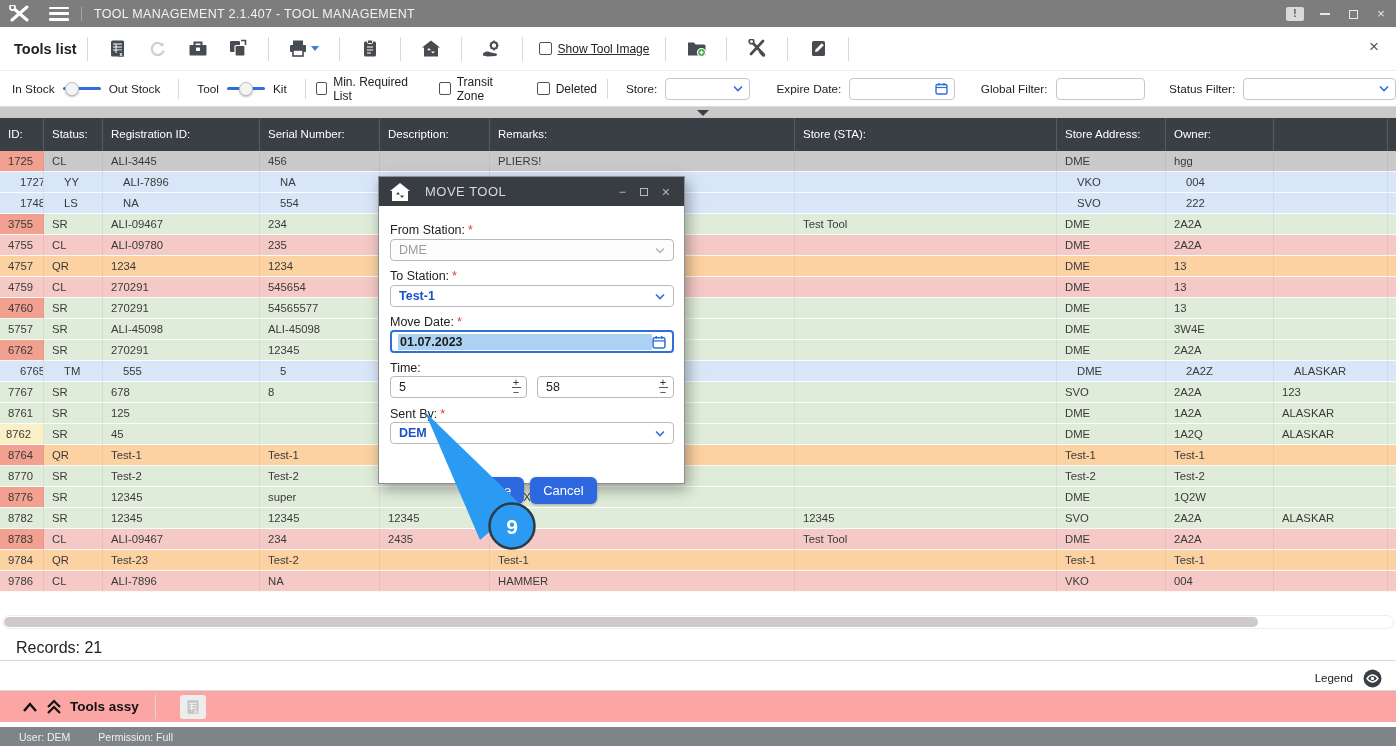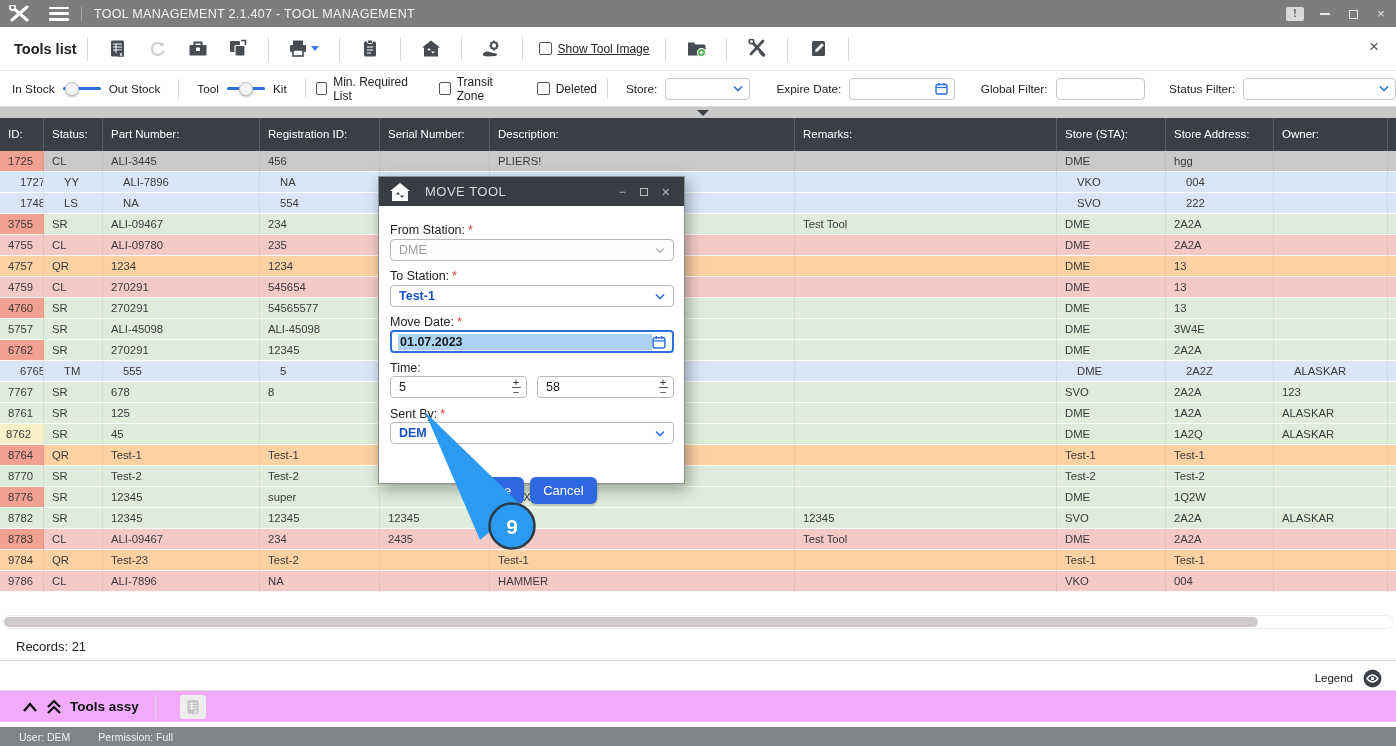--- a/index.html
+++ b/index.html
@@ -63,26 +63,26 @@
   .tone-blue .tcell     { background:var(--row-blue,#d8e6f8);padding-left:20px; }
   .tone-green .tcell    { background:var(--row-green,#dfecd9); }
   .tone-pink .tcell     { background:var(--row-pink,#f5c9c6); }
   .tone-orange .tcell   { background:var(--row-orange,#fcd2a2); }
   .tcell.id-red    { background:var(--id-red,#f2a090) !important; }
   .tcell.id-yellow { background:var(--id-yellow,#faf0c8) !important;padding-left:6px; }
   
   .hscroll { position:absolute; left:2px; top:615px; width:1392px; height:14px; background:#fff;
     border:1px solid #eee; border-radius:7px; }
   .hthumb { position:absolute; left:1px; top:1px; width:1254px; height:10px; background:#cfc9c9; border-radius:6px; cursor:grab;}
-  .records { position:absolute; left:16px; top:639px; font-size:13px; color:#222; }
+  .records { position:absolute; left:16px; top:639px; font-size:16px; color:#222; }
   .hline1 { position:absolute; left:0; top:660px; width:1396px; height:1px; background:#d8d8d8; }
   .legendbar { position:absolute; right:14px; top:666px; height:24px; display:flex; align-items:center; gap:10px;}
   .legendtxt { font-size:11.5px; color:#222; }
   .hline2 { position:absolute; left:0; top:690px; width:1396px; height:1px; background:#d8d8d8; }
-  .assybar { position:absolute; left:0; top:691px; width:1396px; height:31px; background:#f0abfc; display:flex; align-items:center;}
+  .assybar { position:absolute; left:0; top:691px; width:1396px; height:31px; background:#fca5a5; display:flex; align-items:center;}
   .assytitle { font-size:13.5px; font-weight:bold; color:#111; margin-left:8px; }
   .disabled-btn { width:26px; height:24px; background:#ededed; border-radius:3px; display:flex; align-items:center; justify-content:center; margin-left:14px;}
   .statusbar { position:absolute; left:0; top:727px; width:1396px; height:19px; background:var(--statusbar,#7f8487);
     display:flex; align-items:center; color:#f0f0f0; font-size:10.5px; gap:28px; padding-left:19px;}
   
   .dialog { position:absolute; left:378px; top:176px; width:307px; height:308px; background:#fff;
     border:1px solid #8f8f8f; box-shadow:3px 5px 14px rgba(0,0,0,.35); z-index:50; }
   .dtitle { height:29px; background:var(--dlgtitle,#383d43); display:flex; align-items:center; }
   .dtitle .dicon { margin-left:10px; }
   .dtitle .dtxt { color:#d9d9d9; font-size:13px; letter-spacing:.5px; margin-left:14px; flex:1;}
@@ -295,21 +295,20 @@
   </div>
 
   <div class="splitter">
       <div class="tri"></div>
     </div>
 
   <div class="tablewrap">
     <div class="thead">
         <div class="thcell">ID:</div>
         <div class="thcell">Status:</div>
-        <div class="thcell">Part Number:</div>
         <div class="thcell">Registration ID:</div>
         <div class="thcell">Serial Number:</div>
         <div class="thcell">Description:</div>
         <div class="thcell">Remarks:</div>
         <div class="thcell">Store (STA):</div>
         <div class="thcell">Store Address:</div>
         <div class="thcell">Owner:</div>
         <div class="thcell"></div>
       </div>
     <div>

